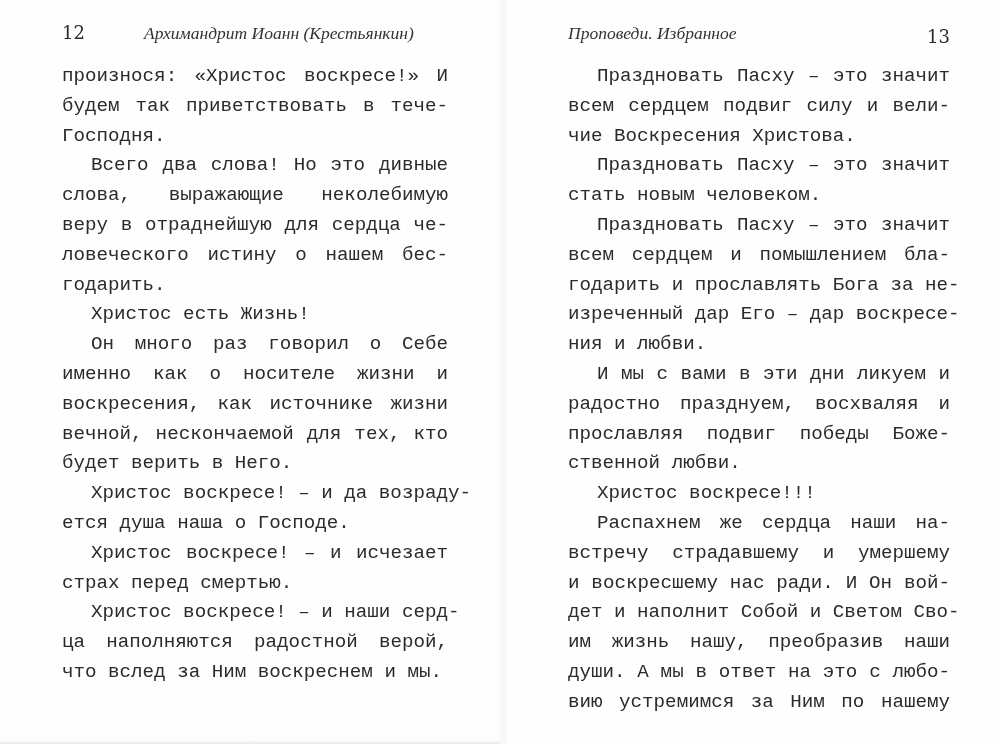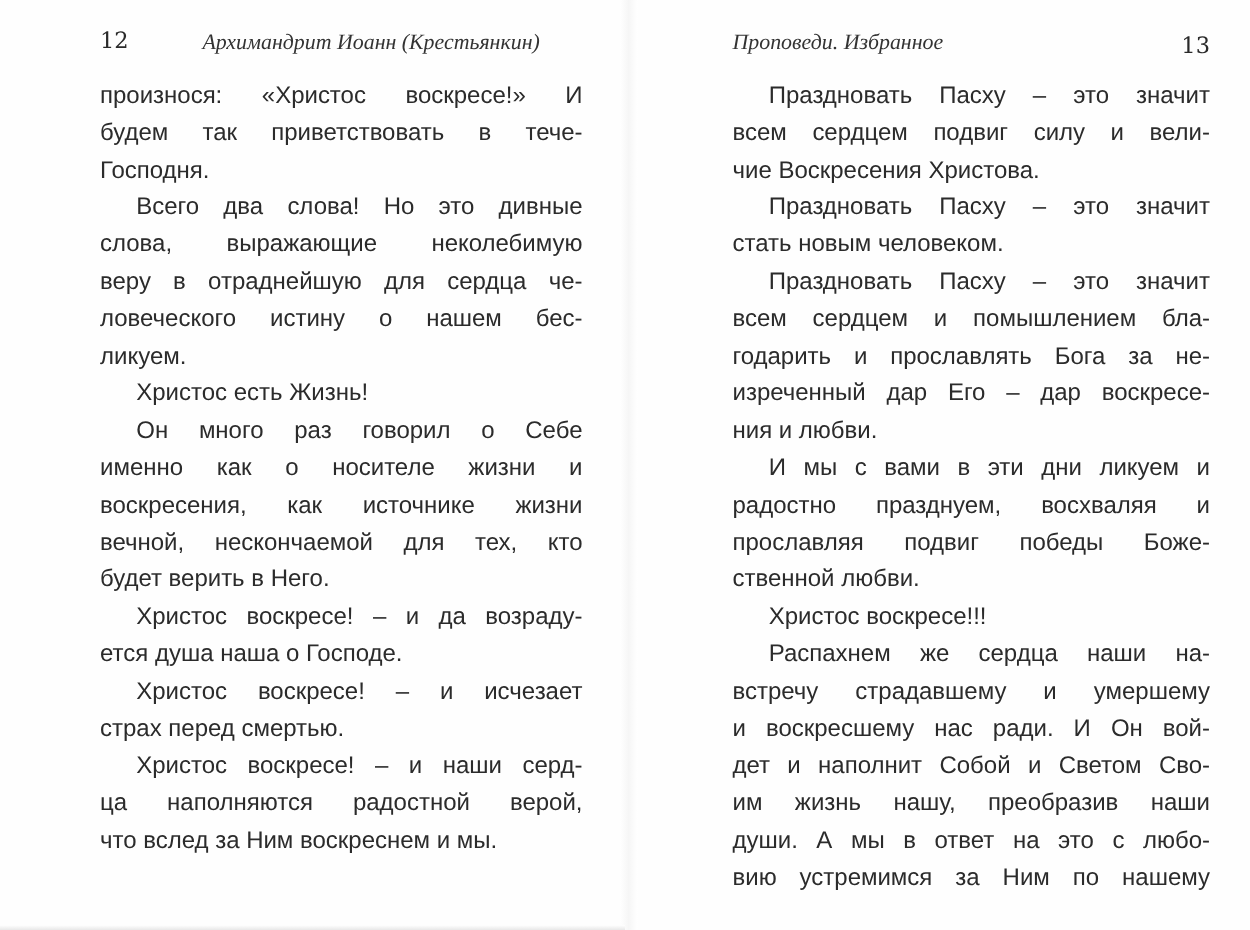--- a/index.html
+++ b/index.html
@@ -30,21 +30,20 @@
     .bottom-edge {
       position: absolute;
       left: 0; bottom: 0;
       width: 500px; height: 4px;
       background: linear-gradient(to bottom, #ffffff, #e8e8e8);
     }
     .page {
       position: absolute;
       top: 0;
       height: 744px;
-      margin-left: 18px;
     }
     .page.left { left: 62px; width: 386px; }
     .page.right { left: 568px; width: 382px; }
 
     .running-head {
       position: absolute;
       top: 21px;
       left: 0; right: 0;
       height: 24px;
       font-size: 16.5px;
@@ -67,21 +66,21 @@
       font-size: 17.5px;
       color: #333;
     }
     .page.left .head-title { left: 82px; text-align: center; }
     .page.right .head-title { left: 0; }
 
     .body-text {
       position: absolute;
       top: 62px;
       left: 0; right: 0;
-      font-family: Liberation Sans, sans-serif;
+      font-family: Liberation Mono, monospace;
       font-size: 19.2px;
       line-height: 29.8px;
       color: #2b2b2b;
     }
     .line {
       display: block;
       white-space: nowrap;
       text-align: justify;
       text-align-last: justify;
       height: 29.8px;
@@ -106,21 +105,21 @@
       <span class="head-title">Архимандрит Иоанн (Крестьянкин)</span>
     </div>
     <div class="body-text">
         <span class="line">произнося: «Христос воскресе!» И</span>
         <span class="line">будем так приветствовать в тече-</span>
         <span class="line last">Господня.</span>
         <span class="line indent">Всего два слова! Но это дивные</span>
         <span class="line">слова, выражающие неколебимую</span>
         <span class="line">веру в отраднейшую для сердца че-</span>
         <span class="line">ловеческого истину о нашем бес-</span>
-        <span class="line last">ликуем.</span>
+        <span class="line last">годарить.</span>
         <span class="line indent last">Христос есть Жизнь!</span>
         <span class="line indent">Он много раз говорил о Себе</span>
         <span class="line">именно как о носителе жизни и</span>
         <span class="line">воскресения, как источнике жизни</span>
         <span class="line">вечной, нескончаемой для тех, кто</span>
         <span class="line last">будет верить в Него.</span>
         <span class="line indent">Христос воскресе! – и да возраду-</span>
         <span class="line last">ется душа наша о Господе.</span>
         <span class="line indent">Христос воскресе! – и исчезает</span>
         <span class="line last">страх перед смертью.</span>

